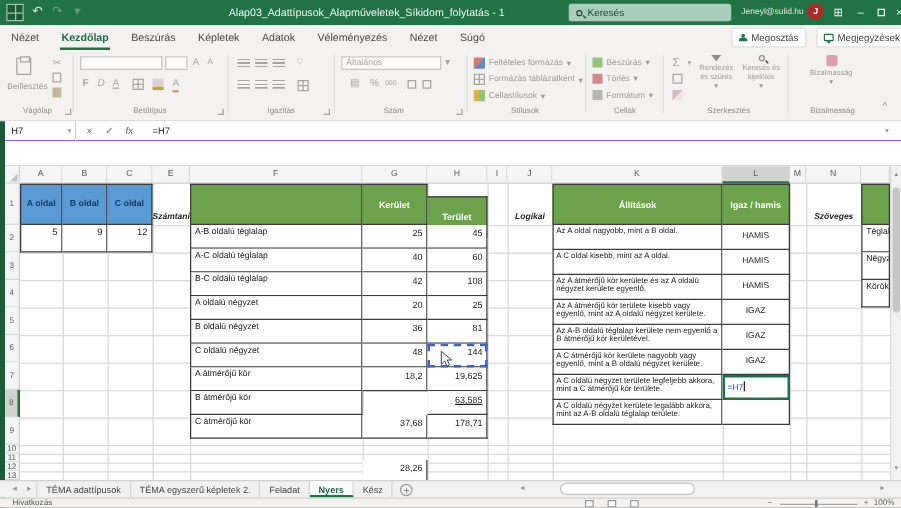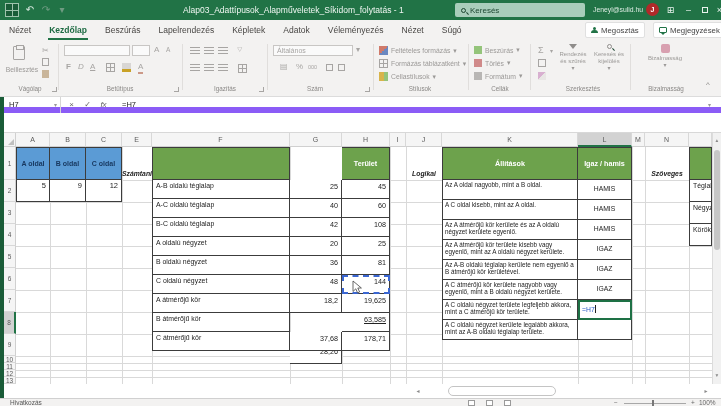--- a/index.html
+++ b/index.html
@@ -47,21 +47,21 @@
   .ritem{position:absolute;display:flex;align-items:center;gap:3px;font-size:6.8px;color:#9b9997;white-space:nowrap;}
   .clip{position:absolute;width:12px;height:14px;border:1px solid #aoa;border:1px solid #a7a5a3;border-radius:1px;}
   .clip::before{content:"";position:absolute;left:2px;top:-2px;width:6px;height:3px;background:#f3f2f1;border:1px solid #a7a5a3;}
   .bgrid{position:absolute;width:9px;height:9px;border:1px solid #a7a5a3;
          background-image:linear-gradient(#a7a5a3,#a7a5a3),linear-gradient(#a7a5a3,#a7a5a3);
          background-size:1px 100%,100% 1px;background-position:center;background-repeat:no-repeat;}
   .funnel{position:absolute;width:0;height:0;border-left:4px solid transparent;border-right:4px solid transparent;border-top:5px solid #8f8d8b;}
   .dlg{position:absolute;width:5px;height:5px;border-right:1px solid #a7a5a3;border-bottom:1px solid #a7a5a3;}
   .tallitem{position:absolute;width:34px;text-align:center;font-size:6px;color:#9b9997;line-height:1.15;}
   
-  .fbar{position:absolute;left:0;top:97px;width:721px;height:16px;background:#fff;border-bottom:6px solid #8b5cf6;}
+  .fbar{position:absolute;left:0;top:97px;width:721px;height:16px;background:#fff;border-bottom:1px solid #8b5cf6;}
   .namebox{position:absolute;left:4px;top:0;width:57px;height:16px;border-right:1px solid #d6d6d6;font-size:7.5px;line-height:16px;padding-left:5px;color:#222;}
   .fbtn{position:absolute;top:0;width:15px;height:16px;line-height:16px;text-align:center;font-size:8px;color:#666;}
   .ftext{position:absolute;left:122px;top:0;height:16px;line-height:16px;font-size:7.5px;color:#222;}
   .fbar2{position:absolute;left:4px;top:113px;width:717px;height:20px;background:#fff;border-bottom:1px solid #d8d8d8;}
   
   .leftstrip{position:absolute;left:0;top:97px;width:4px;height:309px;background:#1a5c38;}
   .corner{position:absolute;left:4px;top:133px;width:12px;height:14px;background:#f5f5f5;border-right:1px solid #d0d0d0;border-bottom:1px solid #d0d0d0;}
   .corner::after{content:"";position:absolute;right:1px;bottom:1px;border-left:6px solid transparent;border-bottom:6px solid #c0c0c0;}
   .colhdr{position:absolute;top:133px;height:14px;background:#f5f5f5;border-right:1px solid #d8d8d8;border-bottom:1px solid #d0d0d0;
           font-size:7px;color:#5a5a5a;text-align:center;line-height:14px;}
@@ -130,21 +130,20 @@
     <span class="wbtn" style="left:663px;">⊞</span>
     <span class="wbtn" style="left:681px;">–</span>
     <span class="wbtn" style="left:697px;"><span class="restorebox"></span></span>
     <span class="wbtn" style="left:712px;">×</span>
   </div>
 
   <div class="tabrow">
     <span class="rtab">Nézet</span>
     <span class="rtab active">Kezdőlap</span>
     <span class="rtab">Beszúrás</span>
-    <span class="rtab">Lapelrendezés</span>
     <span class="rtab">Képletek</span>
     <span class="rtab">Adatok</span>
     <span class="rtab">Véleményezés</span>
     <span class="rtab">Nézet</span>
     <span class="rtab">Súgó</span>
     <div class="chip" style="left:585px;">
       <span class="person"></span>
       <span>Megosztás</span>
     </div>
     <div class="chip" style="left:653px;">
@@ -341,21 +340,22 @@
   <div class="bluecell" style="left:86px;top:147px;width:36px;height:33px;">C oldal</div>
   <div class="valcell leftborder" style="left:16px;top:180px;width:34px;height:22px;">5</div>
   <div class="valcell" style="left:50px;top:180px;width:36px;height:22px;">9</div>
   <div class="valcell" style="left:86px;top:180px;width:36px;height:22px;">12</div>
 
   <div class="itlabel" style="left:122px;top:147px;width:30px;height:33px;">Számtani</div>
   <div class="itlabel" style="left:406px;top:147px;width:36px;height:33px;">Logikai</div>
   <div class="itlabel" style="left:645px;top:147px;width:44px;height:33px;">Szöveges</div>
 
   <div class="greenhdr leftborder" style="left:152px;top:147px;width:138px;height:33px;"></div>
-  <div class="greenhdr" style="left:342px;top:147px;width:48px;height:33px;">Terület</div>
+  <div class="greenhdr" style="left:290px;top:147px;width:52px;height:33px;">Kerület</div>
+  <div class="greenhdr" style="left:342px;top:157px;width:48px;height:33px;">Terület</div>
 
   <div class="tname leftborder" style="left:152px;top:180px;width:138px;height:19px;">A-B oldalú téglalap</div>
   <div class="tnum" style="left:290px;top:180px;width:52px;height:19px;">25</div>
   <div class="tnum" style="left:342px;top:180px;width:48px;height:19px;">45</div>
   <div class="tname leftborder" style="left:152px;top:199px;width:138px;height:19px;">A-C oldalú téglalap</div>
   <div class="tnum" style="left:290px;top:199px;width:52px;height:19px;">40</div>
   <div class="tnum" style="left:342px;top:199px;width:48px;height:19px;">60</div>
   <div class="tname leftborder" style="left:152px;top:218px;width:138px;height:19px;">B-C oldalú téglalap</div>
   <div class="tnum" style="left:290px;top:218px;width:52px;height:19px;">42</div>
   <div class="tnum" style="left:342px;top:218px;width:48px;height:19px;">108</div>
@@ -365,21 +365,21 @@
   <div class="tname leftborder" style="left:152px;top:256px;width:138px;height:19px;">B oldalú négyzet</div>
   <div class="tnum" style="left:290px;top:256px;width:52px;height:19px;">36</div>
   <div class="tnum" style="left:342px;top:256px;width:48px;height:19px;">81</div>
   <div class="tname leftborder" style="left:152px;top:275px;width:138px;height:19px;">C oldalú négyzet</div>
   <div class="tnum" style="left:290px;top:275px;width:52px;height:19px;">48</div>
   <div class="tnum" style="left:342px;top:275px;width:48px;height:19px;">144</div>
   <div class="tname leftborder" style="left:152px;top:294px;width:138px;height:19px;">A átmérőjű kör</div>
   <div class="tnum" style="left:290px;top:294px;width:52px;height:19px;">18,2</div>
   <div class="tnum" style="left:342px;top:294px;width:48px;height:19px;">19,625</div>
   <div class="tname leftborder" style="left:152px;top:313px;width:138px;height:19px;">B átmérőjű kör</div>
-  <div class="tnum" style="left:290px;top:303px;width:52px;height:19px;margin-top:42px;">28,26</div>
+  <div class="tnum" style="left:290px;top:326px;width:52px;height:19px;margin-top:42px;">28,26</div>
   <div class="tnum" style="left:342px;top:313px;width:48px;height:19px;text-decoration:underline;">63,585</div>
   <div class="tname leftborder" style="left:152px;top:332px;width:138px;height:19px;">C átmérőjű kör</div>
   <div class="tnum" style="left:290px;top:332px;width:52px;height:19px;">37,68</div>
   <div class="tnum" style="left:342px;top:332px;width:48px;height:19px;">178,71</div>
 
   <div class="greenhdr leftborder" style="left:442px;top:147px;width:136px;height:33px;">Állítások</div>
   <div class="greenhdr" style="left:578px;top:147px;width:54px;height:33px;">Igaz / hamis</div>
 
   <div class="tstmt leftborder" style="left:442px;top:180px;width:136px;height:20px;">Az A oldal nagyobb, mint a B oldal.</div>
   <div class="tval" style="left:578px;top:180px;width:54px;height:20px;">HAMIS</div>
@@ -409,20 +409,30 @@
   <div class="tname leftborder" style="left:689px;top:180px;width:23px;height:22px;">Téglalapok</div>
   <div class="tname leftborder" style="left:689px;top:202px;width:23px;height:22px;">Négyzetek</div>
   <div class="tname leftborder" style="left:689px;top:224px;width:23px;height:22px;">Körök</div>
 
   <div class="vsb">
     <span class="sbarrow" style="top:1px;">▴</span>
     <div class="vthumb"></div>
     <span class="sbarrow" style="top:236px;">▾</span>
   </div>
 
+  <div class="tabbar">
+    <span class="navarr" style="margin-left:6px;">◂</span>
+    <span class="navarr">▸</span>
+    <span class="stab" style="border-left:1px solid #d6d6d6;">TÉMA adattípusok</span>
+    <span class="stab">TÉMA egyszerű képletek 2.</span>
+    <span class="stab">Feladat</span>
+    <span class="stab active">Nyers</span>
+    <span class="stab">Kész</span>
+    <span class="addsheet">+</span>
+  </div>
   <span class="hsb-left">◂</span>
   <div class="hthumb"></div>
   <span class="hsb-right">▸</span>
 
   <div class="statusbar">
     <span class="smode">Hivatkozás</span>
     <span class="viewicon" style="left:468px;"></span>
     <span class="viewicon" style="left:486px;"></span>
     <span class="viewicon" style="left:504px;"></span>
     <span class="zoomctl" style="left:614px;">−</span>

